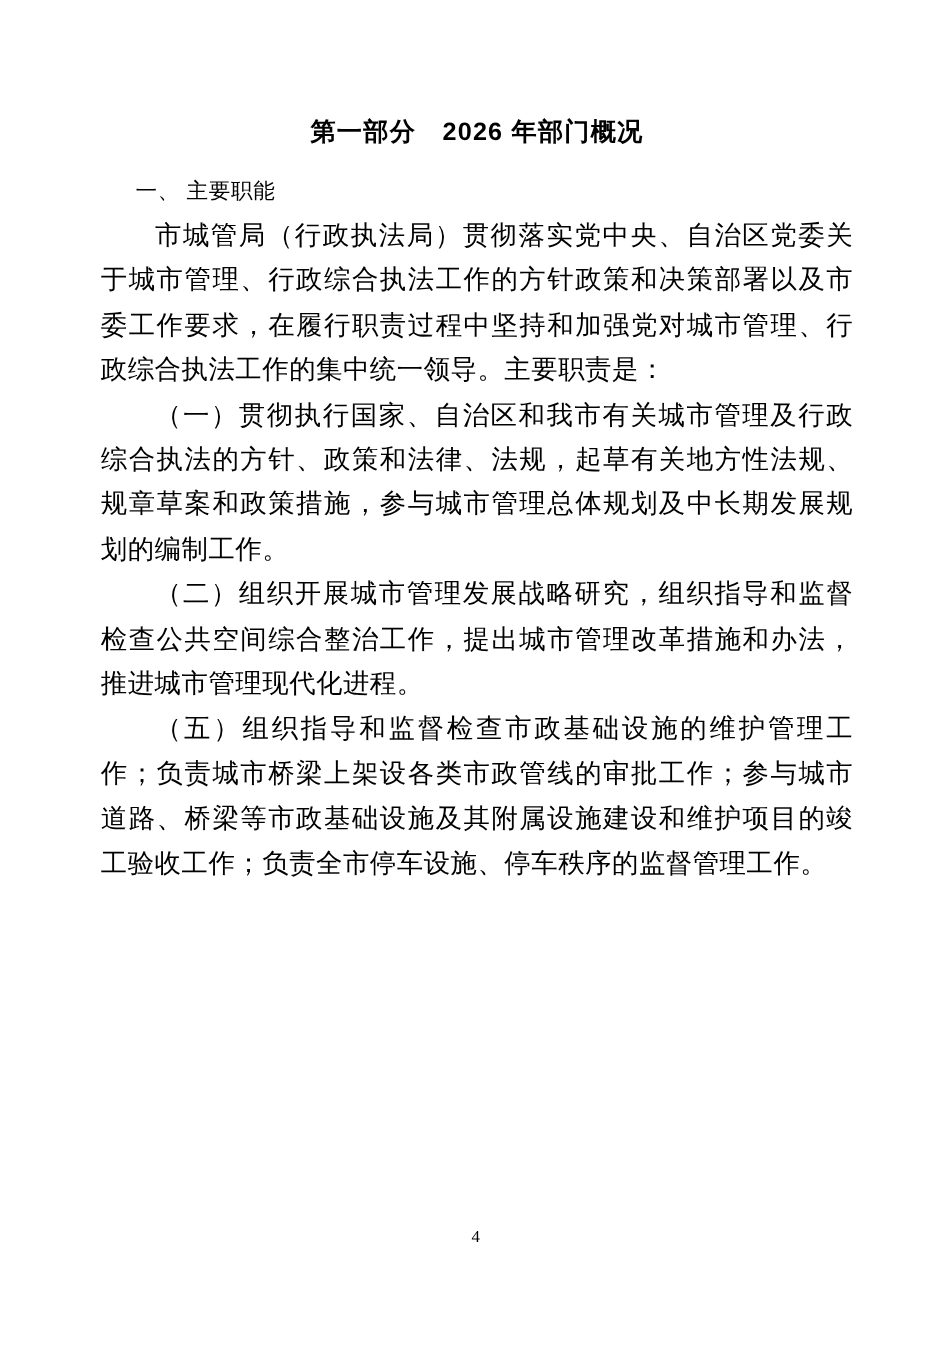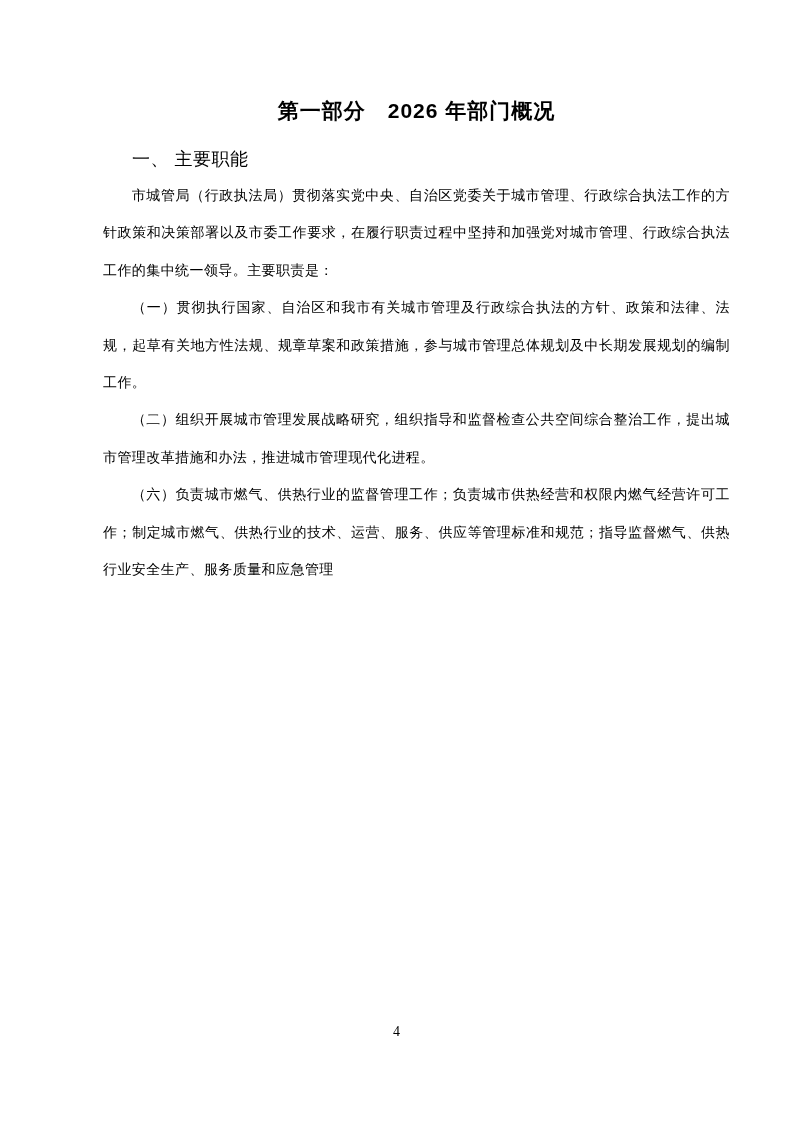--- a/index.html
+++ b/index.html
@@ -13,21 +13,20 @@
     height: 1122px;
     background: #ffffff;
     overflow: hidden;
     color: #000000;
   }
   .content {
     position: absolute;
     left: 84px;
     top: 97px;
     width: 627px;
-    margin-left: 19px;
   }
   .doc-title {
     margin: 0;
     font-family: "Liberation Sans", "DejaVu Sans", sans-serif;
     font-size: 21px;
     font-weight: 700;
     text-align: center;
     line-height: 27px;
     letter-spacing: 1px;
     white-space: nowrap;
@@ -39,21 +38,21 @@
     font-weight: 400;
     line-height: 24px;
     letter-spacing: 0.5px;
   }
   .body-text {
     margin-top: 6px;
   }
   .para {
     margin: 0;
     font-family: "Liberation Serif", "DejaVu Serif", serif;
-    font-size: 14px;
+    font-size: 22px;
     line-height: 37.4px;
     letter-spacing: 0.42px;
     text-align: justify;
     text-indent: 2.05em;
     color: #000000;
   }
   .page-number {
     position: absolute;
     top: 1024px;
     left: 0;
@@ -69,17 +68,17 @@
 <body>
 
 <div class="page">
   <div class="content">
     <h1 class="doc-title">第一部分　2026 年部门概况</h1>
     <h2 class="section-heading">一、 主要职能</h2>
     <div class="body-text">
       <p class="para">市城管局（行政执法局）贯彻落实党中央、自治区党委关于城市管理、行政综合执法工作的方针政策和决策部署以及市委工作要求，在履行职责过程中坚持和加强党对城市管理、行政综合执法工作的集中统一领导。主要职责是：</p>
       <p class="para">（一）贯彻执行国家、自治区和我市有关城市管理及行政综合执法的方针、政策和法律、法规，起草有关地方性法规、规章草案和政策措施，参与城市管理总体规划及中长期发展规划的编制工作。</p>
       <p class="para">（二）组织开展城市管理发展战略研究，组织指导和监督检查公共空间综合整治工作，提出城市管理改革措施和办法，推进城市管理现代化进程。</p>
-      <p class="para">（六）负责城市燃气、供热行业的监督管理工作；负责城市供热经营和权限内燃气经营许可工作；制定城市燃气、供热行业的技术、运营、服务、供应等管理标准和规范；指导监督燃气、供热行业安全生产、服务质量和应急管理</p>
+      <p class="para">（五）组织指导和监督检查市政基础设施的维护管理工作；负责城市桥梁上架设各类市政管线的审批工作；参与城市道路、桥梁等市政基础设施及其附属设施建设和维护项目的竣工验收工作；负责全市停车设施、停车秩序的监督管理工作。</p>
     </div>
   </div>
   <div class="page-number">4</div>
 </div>
 
 </body></html>

